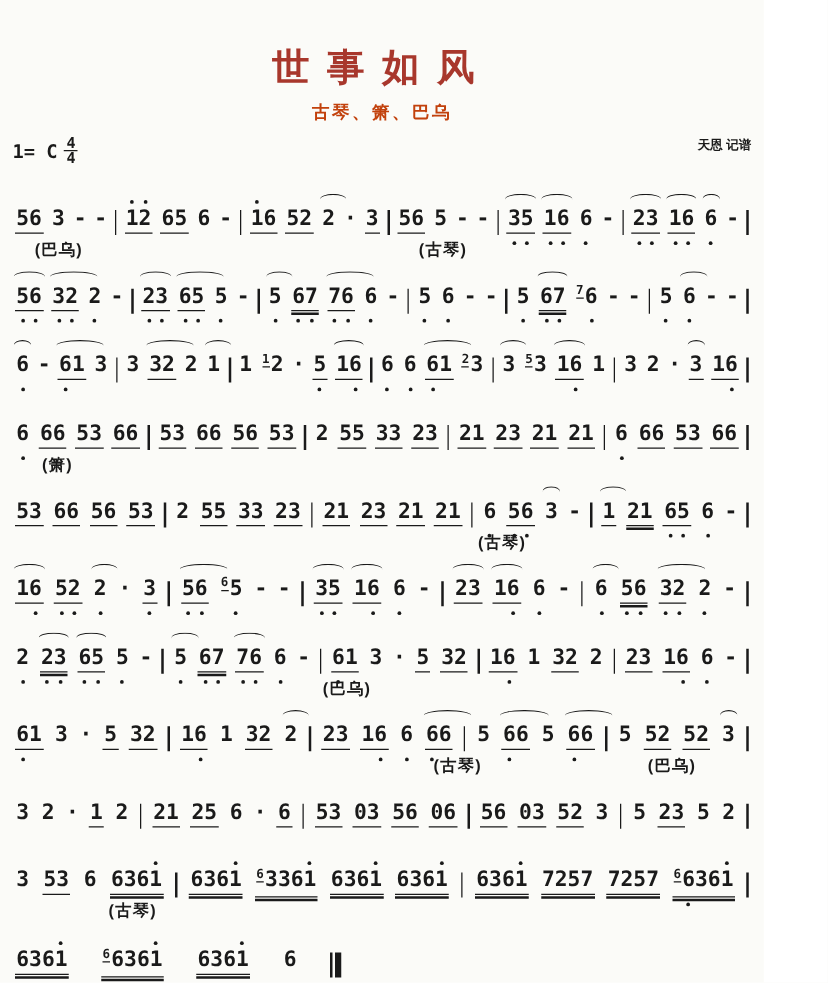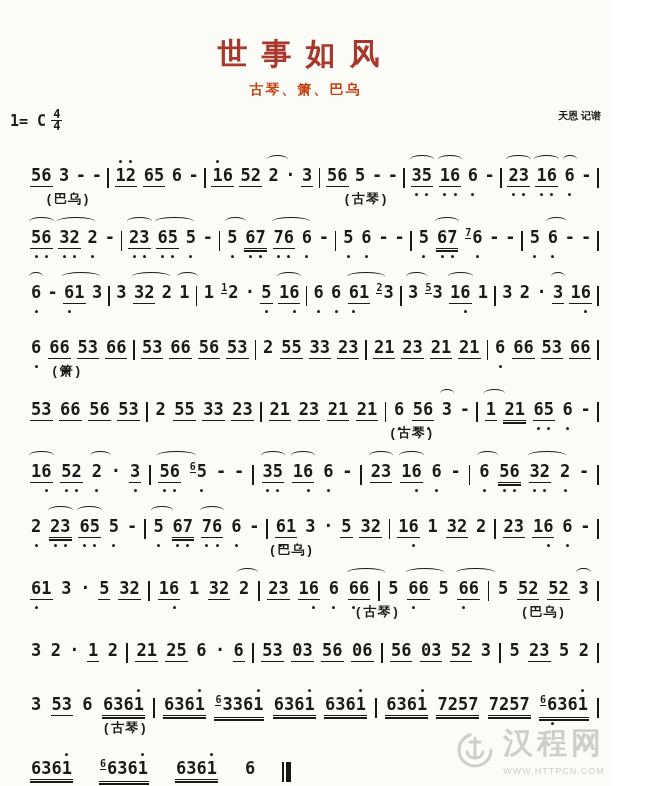--- a/index.html
+++ b/index.html
@@ -29,21 +29,21 @@
     margin-top:10px;height:30px;
     font-family:"DejaVu Sans Mono",monospace;
   }
   .keysig{display:flex;align-items:center;font-size:15px;font-weight:700;}
   .meter{display:inline-flex;flex-direction:column;align-items:center;margin-left:5px;
     font-size:12px;font-weight:700;line-height:11px;}
   .meter .mt{border-bottom:1.4px solid #1a1a1a;padding:0 2px;}
   .meter .mb{padding:0 2px;}
   .transcriber{font-family:"Liberation Sans",sans-serif;font-size:10px;font-weight:700;}
   
-  #score{margin-top:26px;margin-left:18px;}
+  #score{margin-top:26px;}
   .line{
     display:flex;justify-content:space-between;align-items:baseline;
     position:relative;
     font-size:17px;font-weight:700;line-height:21px;
     margin-bottom:32px;
     padding:0 2px;
   }
   .line.haslabel{margin-bottom:40px;}
   .line.jstart{justify-content:flex-start;gap:26px;}
   .note{position:relative;display:inline-block;padding:0 1px;white-space:nowrap;}
@@ -72,21 +72,21 @@
   .bar{display:inline-block;width:1.6px;height:20px;background:#1a1a1a;
     align-self:center;position:relative;top:2px;}
   .finalbar{display:inline-flex;gap:2px;align-self:center;position:relative;top:2px;}
   .finalbar i{display:inline-block;height:20px;background:#1a1a1a;}
   .finalbar .thin{width:1.6px;}
   .finalbar .thick{width:5px;}
   .dash{font-weight:700;}
   .rdot{font-weight:700;}
   .linelabel{
     position:absolute;top:24px;
-    font-family:Liberation Mono, monospace;
+    font-family:Liberation Sans, sans-serif;
     font-size:13px;font-weight:700;letter-spacing:1px;white-space:nowrap;
   }
   
   .watermark{
     position:absolute;right:6px;bottom:10px;
     display:flex;align-items:center;gap:6px;
     opacity:.85;pointer-events:none;
   }
   .wm-text{display:flex;flex-direction:column;align-items:center;}
   .wm-name{
@@ -421,26 +421,14 @@
         <span class="note u2"><span class="grace">6</span><span class="ch db">6</span><span class="ch">3</span><span class="ch">6</span><span class="ch da">1</span></span>
         <span class="note u2"><span class="ch">6</span><span class="ch">3</span><span class="ch">6</span><span class="ch da">1</span></span>
         <span class="note"><span class="ch">6</span></span>
         <span class="finalbar">
           <i class="thin"></i>
           <i class="thick"></i>
         </span>
       </div>
     </div>
 
-  <div class="watermark">
-    <svg width="44" height="44" viewBox="0 0 44 44">
-      <g fill="none" stroke="#c7c7c5" stroke-width="3" stroke-linecap="round">
-        <circle cx="22" cy="22" r="16" stroke-dasharray="70 30"></circle>
-        <path d="M22 10 v20 M14 24 c2 8 14 8 16 0 M17 14 h10"></path>
-      </g>
-    </svg>
-    <div class="wm-text">
-      <span class="wm-name" style="color: rgb(199, 199, 197);">汉程网</span>
-      <span class="wm-url" style="color: rgb(199, 199, 197);">WWW.HTTPCN.COM</span>
-    </div>
-  </div>
 
 </div>
 
 </body></html>

